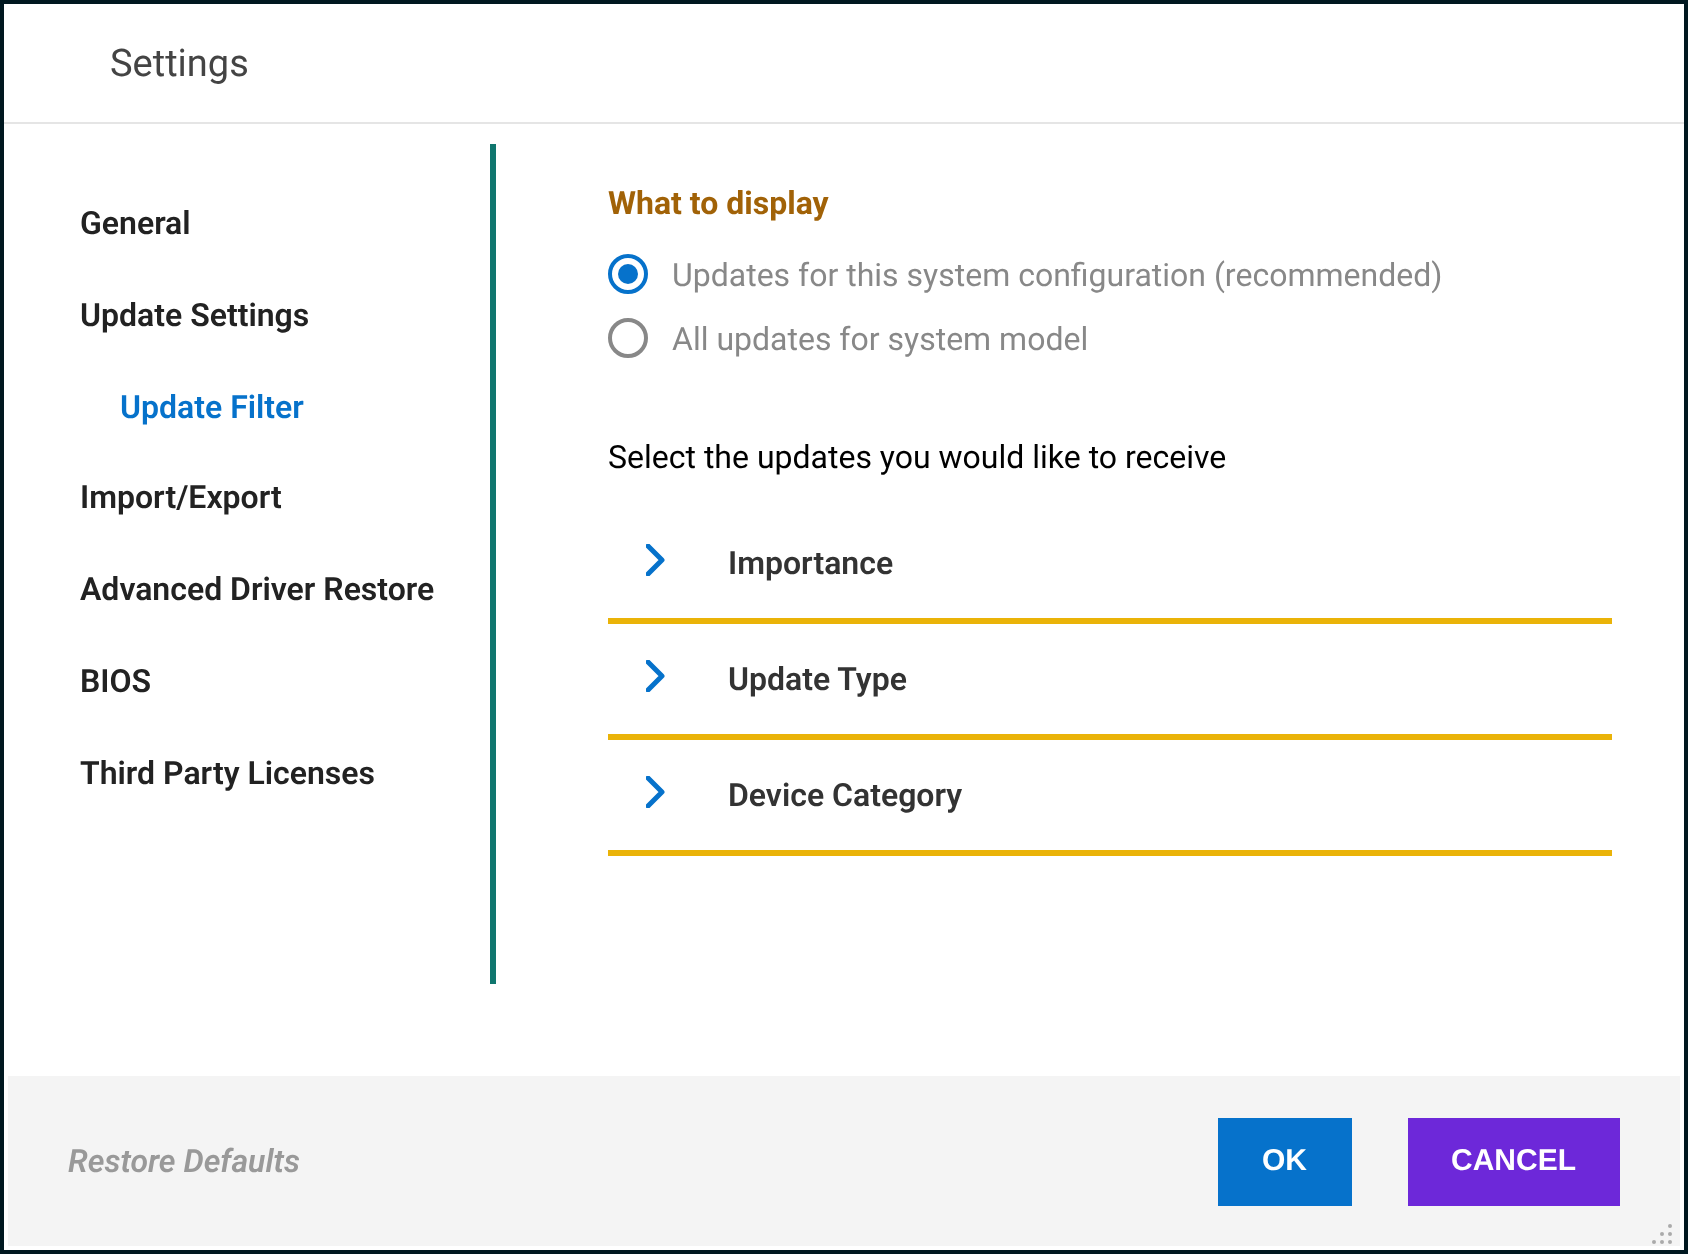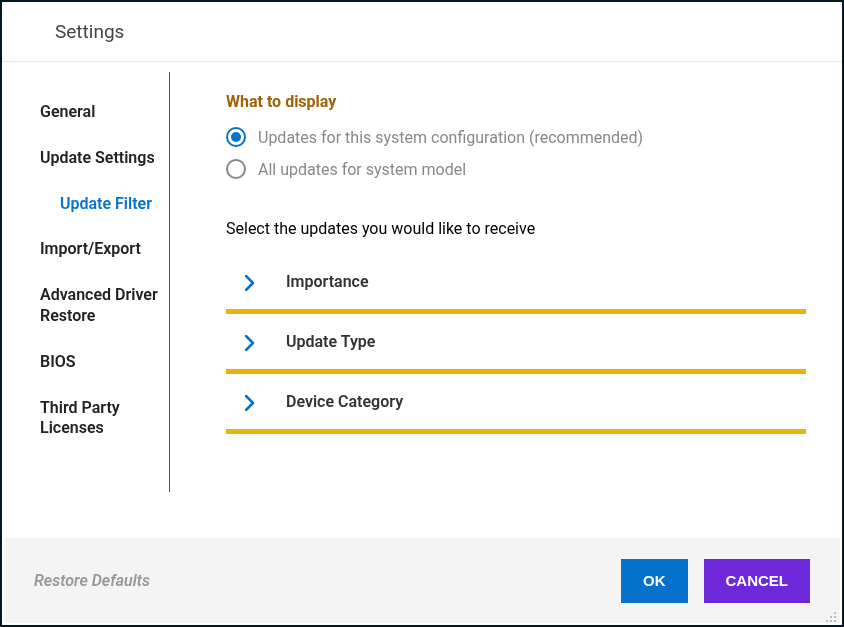--- a/index.html
+++ b/index.html
@@ -19,23 +19,23 @@
     .header h1 {
       font-size: 19px;
       font-weight: 400;
       color: #444;
     }
     .content-area {
       display: flex;
       height: 460px;
     }
     .sidebar {
-      width: 168px;
+      width: 246px;
       padding: 30px 0 30px 38px;
-      border-right: 1px solid #0f766e;
+      border-right: 3px solid #0f766e;
       margin-top: 10px;
       margin-bottom: 10px;
       height: 420px;
     }
     .sidebar-item {
       margin-bottom: 25px;
       font-size: 16px;
       font-weight: 600;
       color: #222;
       cursor: pointer;
@@ -89,23 +89,23 @@
       margin-top: 40px;
     }
     .customize-desc {
       font-size: 16px;
       color: #000000;
       margin-bottom: 16px;
       margin-top: 10px;
     }
     .expand-row {
       display: flex;
-      align-items: flex-end;
+      align-items: flex-start;
       padding: 18px 0;
-      border-bottom: 5px solid #eab308;
+      border-bottom: 3px solid #eab308;
       cursor: pointer;
     }
     .chevron {
       width: 24px;
       display: flex;
       align-items: center;
       justify-content: center;
       margin-left: 12px;
       margin-right: 24px;
     }
@@ -129,21 +129,21 @@
     }
     .restore-link {
       font-size: 16px;
       font-weight: 600;
       color: #999;
       cursor: pointer;
       font-style: italic;
     }
     .btn-group {
       display: flex;
-      gap: 16px;
+      gap: 28px;
     }
     .btn {
       min-width: 58px;
       height: 44px;
       padding: 0 22px;
       font-size: 15px;
       font-weight: 600;
       border: none;
       cursor: pointer;
       display: flex;

